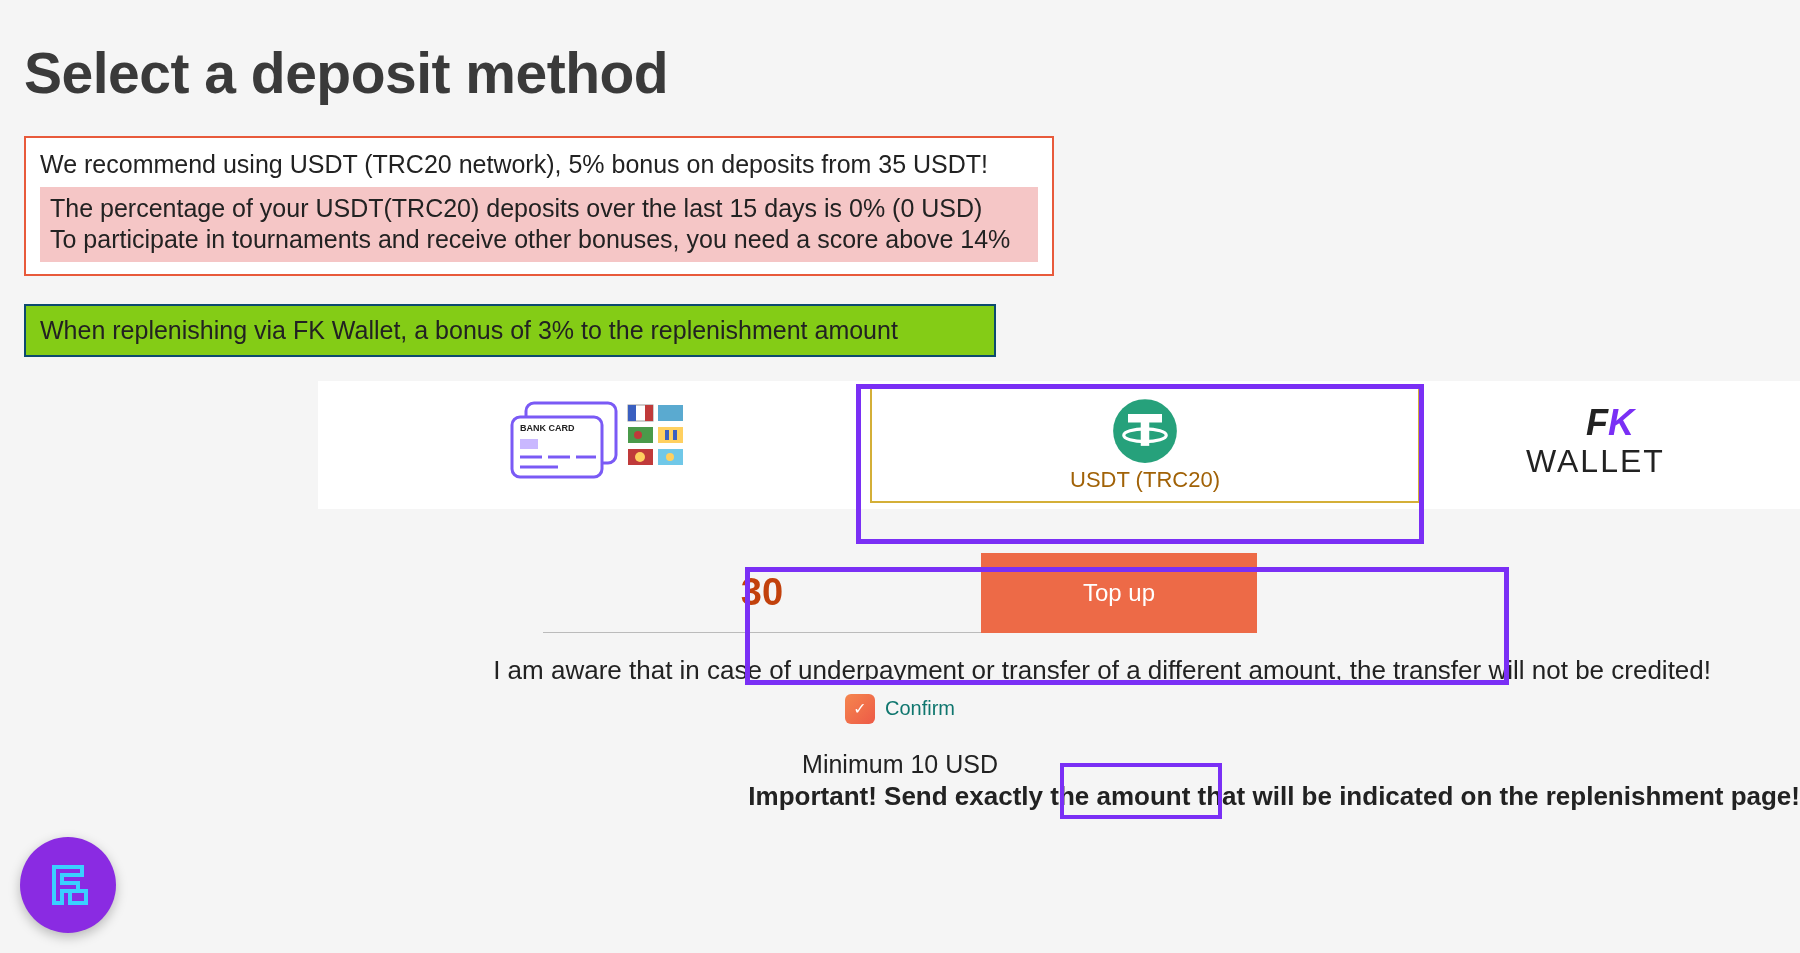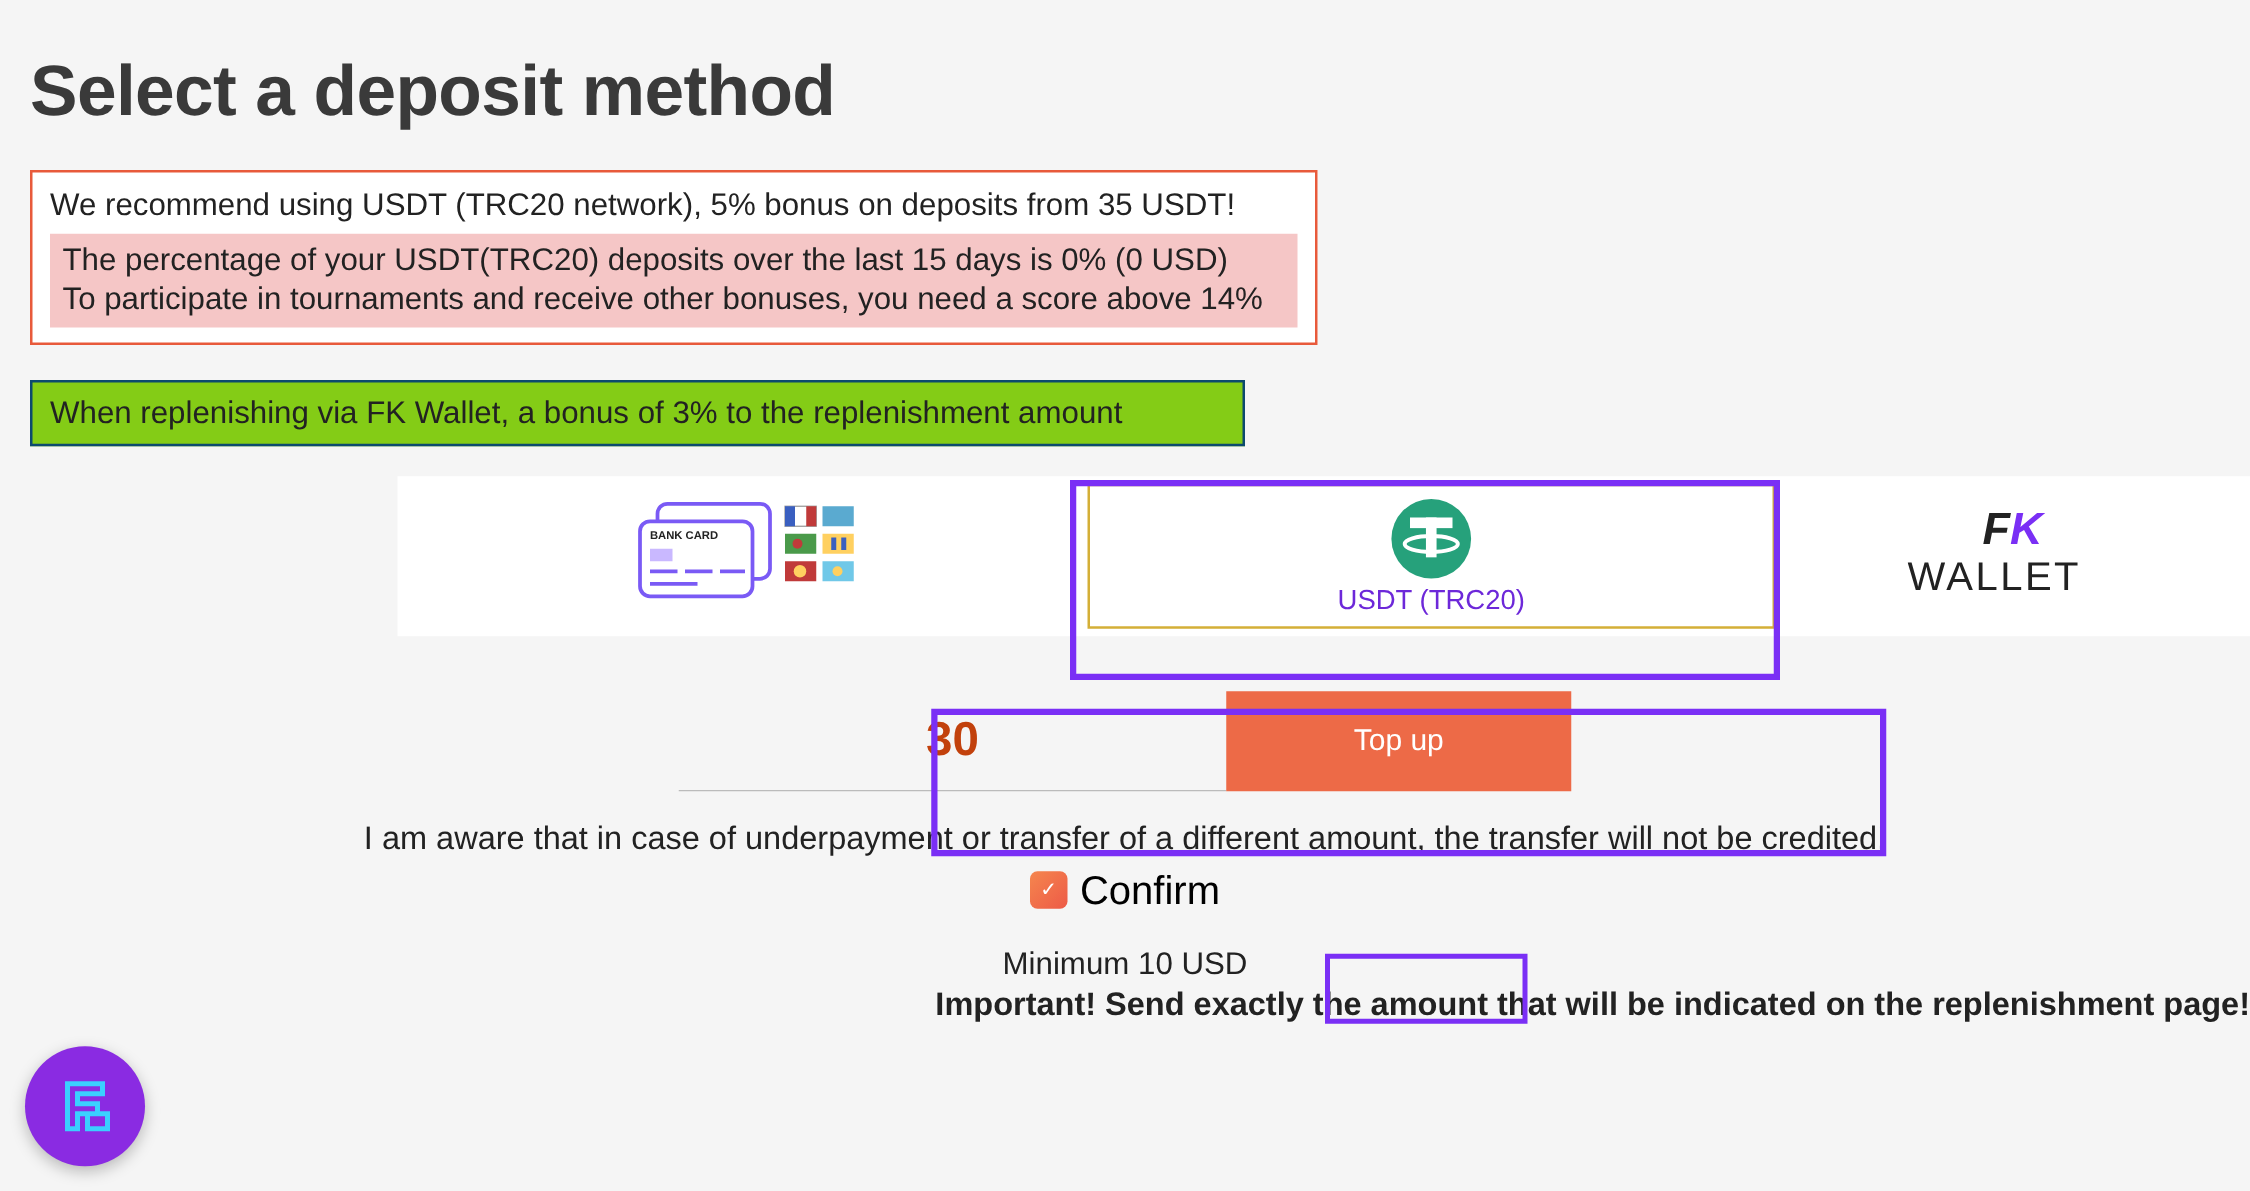--- a/index.html
+++ b/index.html
@@ -79,21 +79,21 @@
     flex-direction: column;
     align-items: center;
     justify-content: center;
     gap: 0px;
   }
   .method-usdt .tether-icon {
     width: 68px; height: 68px;
   }
   .method-usdt .label {
     font-size: 22px;
-    color: #6d28d9;
+    color: #a16207;
     margin-top: 2px;
   }
   .method-fk {
     flex: 1;
     display: flex;
     align-items: center;
     justify-content: center;
   }
   .method-fk svg { width: 170px; height: 90px; }
   .hl-usdt {
@@ -144,24 +144,24 @@
     border: 5px solid #7a2ff5;
     pointer-events: none;
     left: 745px;
     top: 567px;
     width: 764px;
     height: 118px;
     z-index: 10;
   }
   .disclaimer {
     margin-top: 22px;
-    text-align: center;
+    text-align: right;
     font-size: 26px;
     color: #222;
-    padding: 0 112px;
+    padding: 0 89px;
     line-height: 1.2;
   }
   .confirm-row {
     margin-top: 8px;
     display: flex;
     justify-content: center;
     align-items: center;
     gap: 10px;
   }
   .confirm-check {
@@ -170,22 +170,22 @@
     background: linear-gradient(135deg,#f5864e,#ed5a47);
     border-radius: 6px;
     display: flex;
     align-items: center;
     justify-content: center;
     color: #fff;
     font-size: 16px;
     cursor: pointer;
   }
   .confirm-label {
-    font-size: 32px;
-    color: #000000;
+    font-size: 20px;
+    color: #0f766e;
   }
   .hl-confirm {
     position: absolute;
     border: 4px solid #7a2ff5;
     pointer-events: none;
     left: 1060px;
     top: 763px;
     width: 162px;
     height: 56px;
     z-index: 10;

